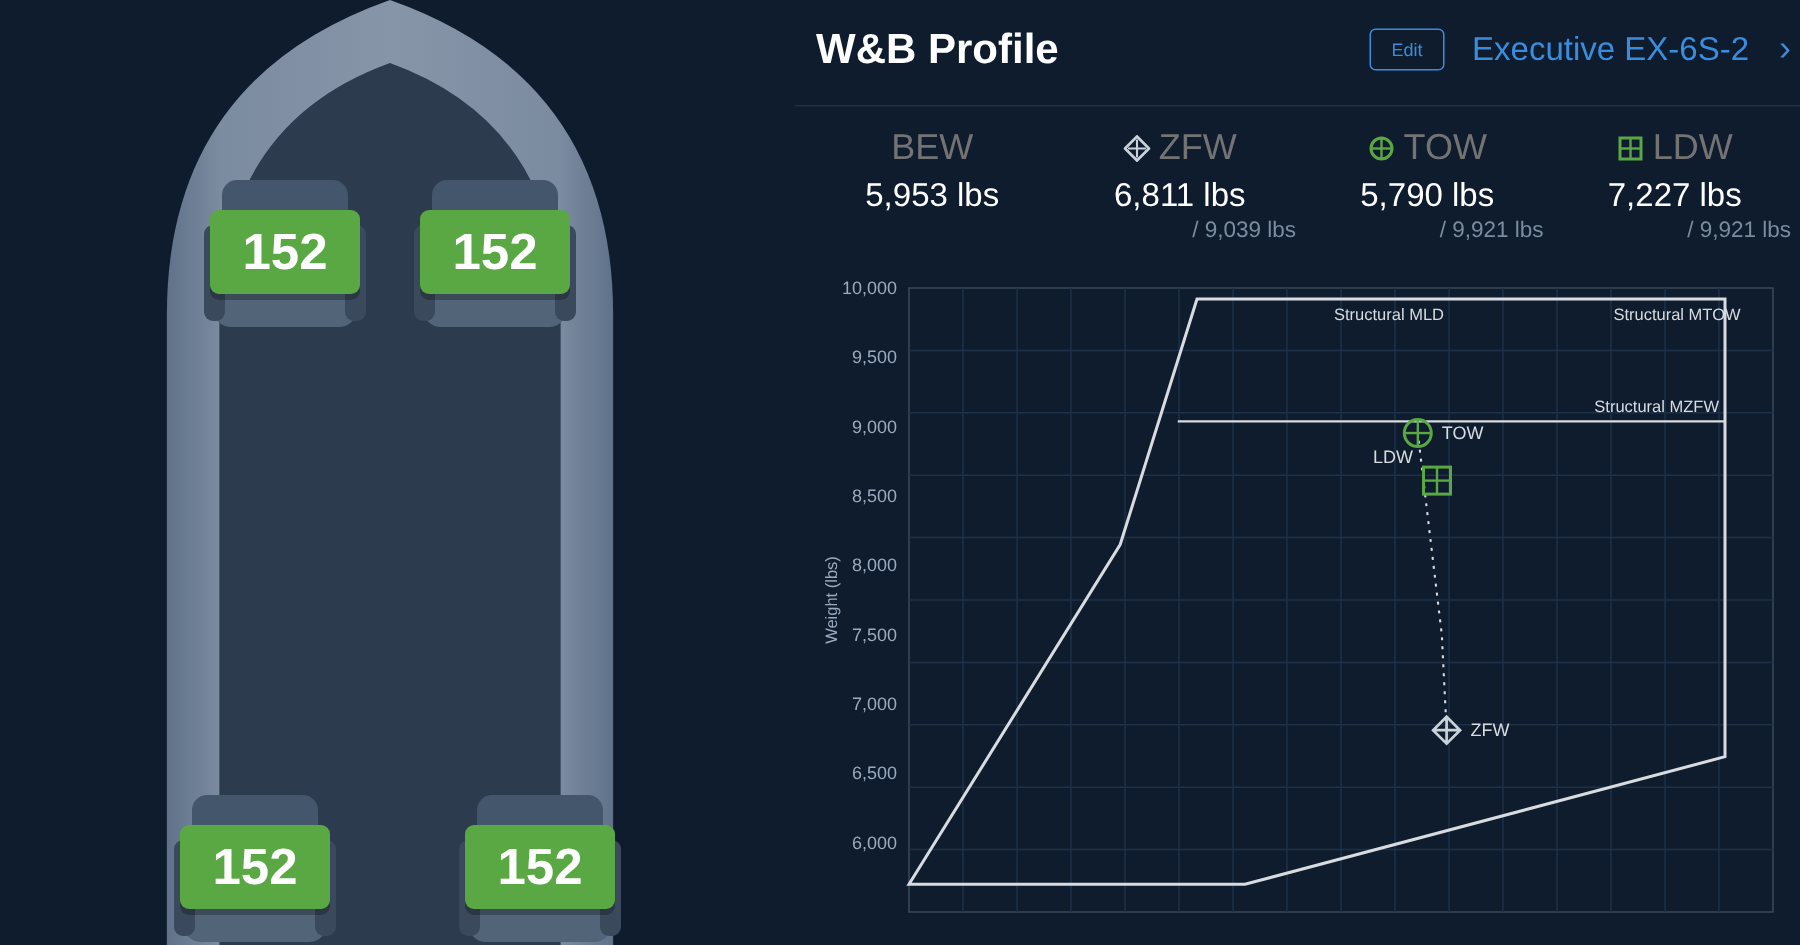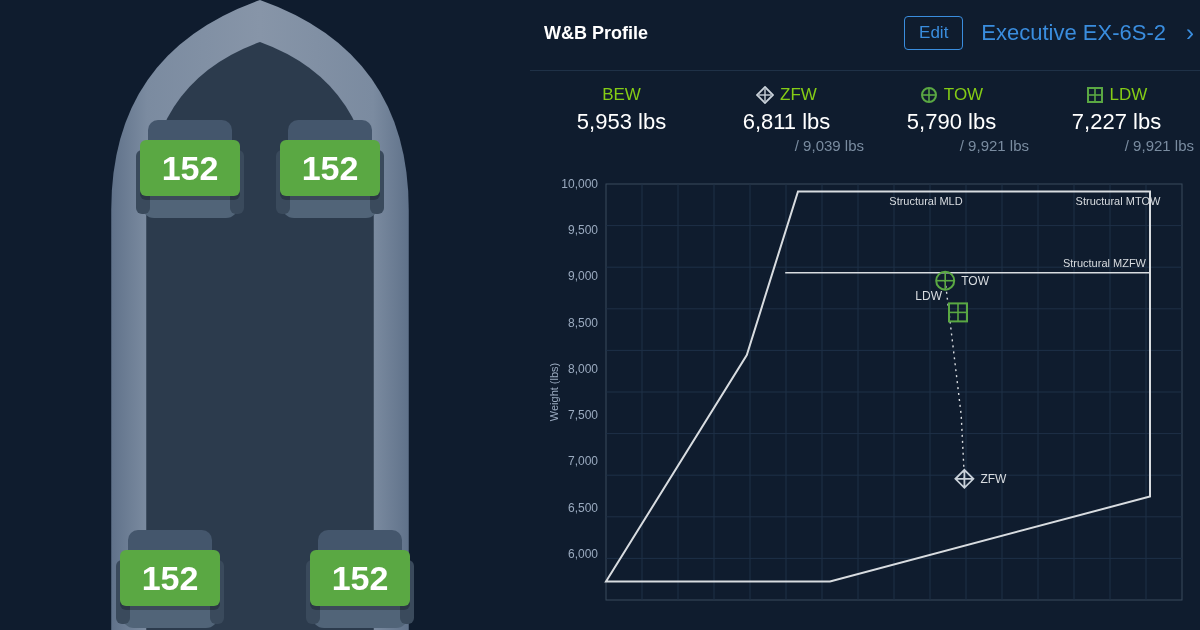--- a/index.html
+++ b/index.html
@@ -65,31 +65,31 @@
     padding-left: 10px;
   }
   .wb-header {
     display: flex;
     align-items: center;
     padding: 10px 14px 0 14px;
     height: 56px;
     gap: 18px;
   }
   .wb-title {
-    font-size: 18px;
+    font-size: 28px;
     font-weight: 600;
     color: #fff;
     white-space: nowrap;
   }
   .edit-btn {
     border: 1px solid #3a8dde;
     color: #3a8dde;
     background: transparent;
     border-radius: 4px;
-    font-size: 17px;
+    font-size: 12px;
     padding: 6px 14px;
     cursor: pointer;
     margin-left: auto;
   }
   .aircraft-sel {
     display: flex;
     align-items: center;
     gap: 20px;
     color: #3a8dde;
     font-size: 22px;
@@ -112,22 +112,22 @@
   }
   .stat {
     flex: 1;
     text-align: center;
   }
   .stat-label {
     display: flex;
     align-items: center;
     justify-content: center;
     gap: 6px;
-    font-size: 17px;
-    color: #84cc16;
+    font-size: 24px;
+    color: #737373;
     font-weight: 500;
   }
   .stat-icon {
     width: 18px;
     height: 18px;
     display: inline-flex;
     align-items: center;
     justify-content: center;
   }
   .stat-value {

